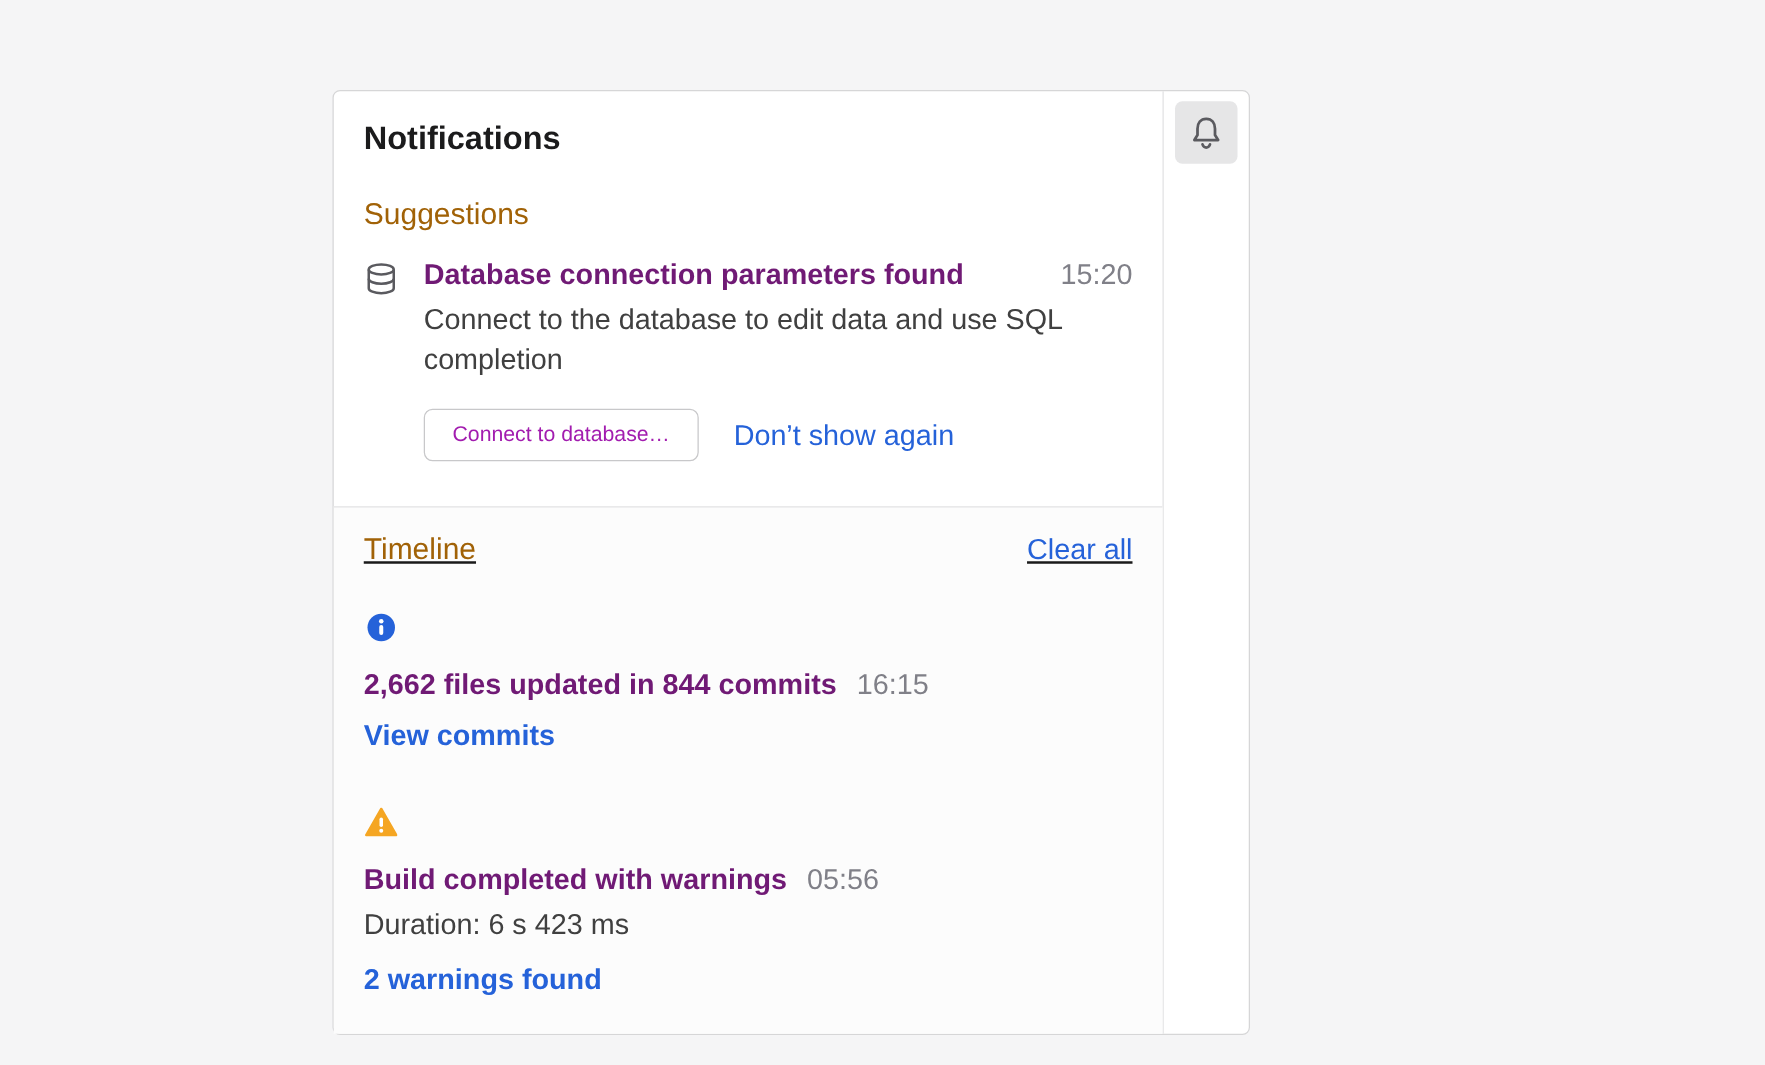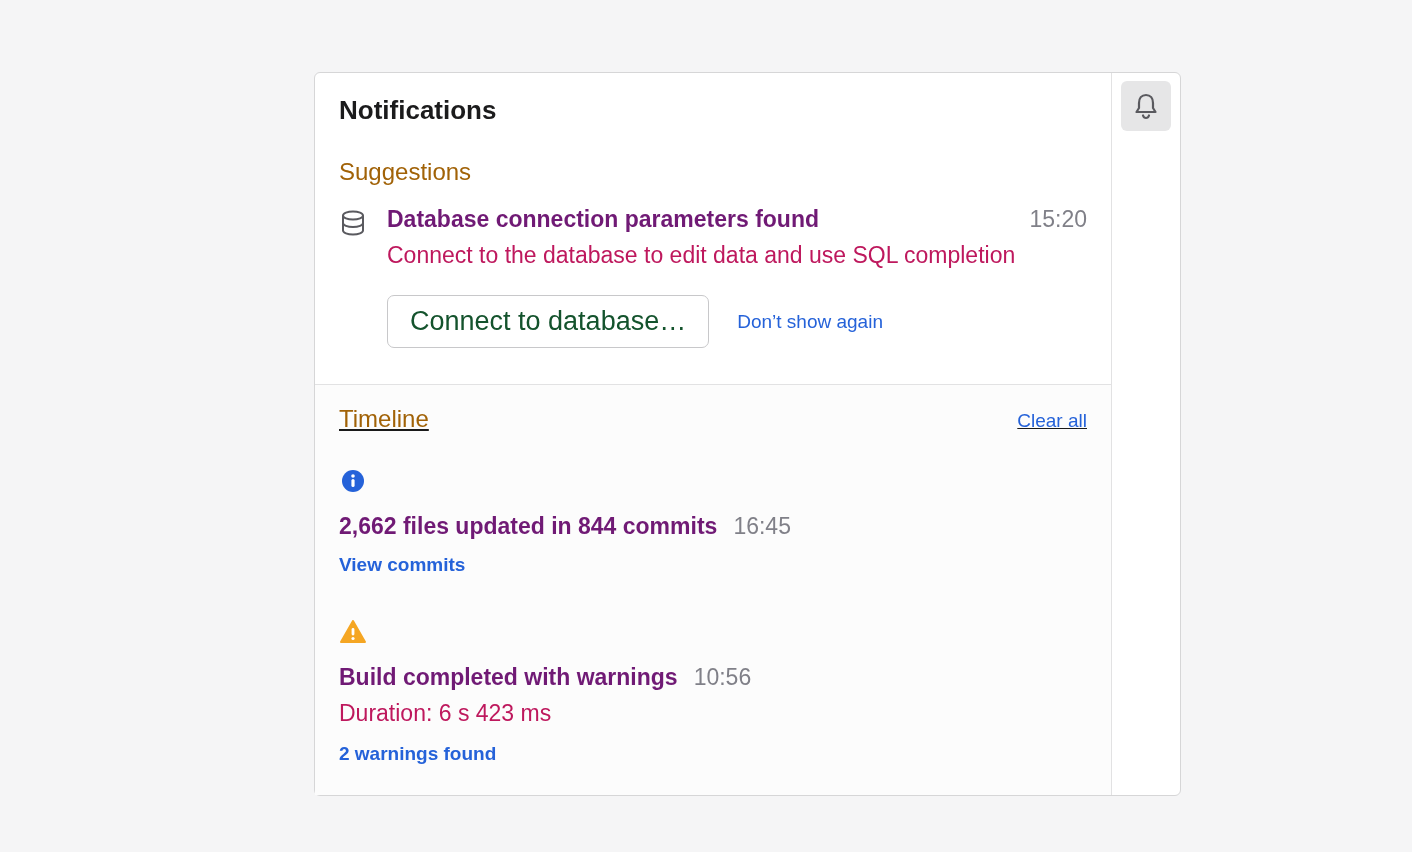--- a/index.html
+++ b/index.html
@@ -8,26 +8,25 @@
       background: #f5f5f6;
       width: 1412px;
       height: 852px;
       position: relative;
       color: #1a1a1a;
     }
     .panel {
       position: absolute;
       left: 266px;
       top: 72px;
-      width: 867px;
+      width: 734px;
       background: #fff;
       border: 1px solid #d6d6d7;
       border-radius: 6px;
       display: flex;
-      margin-left: 48px;
     }
     .main {
       flex: 1 1 auto;
       border-right: 1px solid #e2e2e3;
       min-width: 0;
     }
     .sidebar {
       flex: 0 0 68px;
       display: flex;
       justify-content: center;
@@ -85,41 +84,41 @@
       flex: 1 1 auto;
     }
     .item-time {
       font-size: 23px;
       color: #808088;
       white-space: nowrap;
     }
     .item-desc {
       font-size: 23px;
       line-height: 1.4;
-      color: #be185d;
+      color: #404040;
       margin-top: 6px;
       max-width: 630px;
     }
     .item-actions {
       display: flex;
       align-items: center;
       gap: 28px;
       margin-top: 24px;
     }
     .btn {
-      font-size: 27px;
+      font-size: 17px;
       padding: 10px 22px;
       border: 1px solid #c8c8ca;
       border-radius: 7px;
       background: #fff;
-      color: #14532d;
+      color: #a21caf;
       cursor: pointer;
     }
     .link {
-      font-size: 19px;
+      font-size: 23px;
       color: #2562d9;
       cursor: pointer;
       text-decoration: none;
       text-align: center;
     }
     .suggestions-block {
       padding-bottom: 36px;
     }
     .timeline-block {
       border-top: 1px solid #e2e2e3;
@@ -191,40 +190,40 @@
         <div class="item-icon">
           <svg width="24" height="24" viewBox="0 0 24 24">
             <circle cx="12" cy="12" r="11" fill="#2562d9"></circle>
             <circle cx="12" cy="7" r="1.8" fill="#fff"></circle>
             <rect x="10.4" y="10" width="3.2" height="8" rx="1.6" fill="#fff"></rect>
           </svg>
         </div>
         <div class="item-body">
           <div class="item-head">
             <div class="item-title">2,662 files updated in 844 commits</div>
-            <div class="item-time">16:45</div>
+            <div class="item-time">16:15</div>
           </div>
           <div class="item-actions">
             <a class="link">View commits</a>
           </div>
         </div>
       </div>
 
       <div class="item timeline-item" style="margin-top:34px">
         <div class="item-icon">
           <svg width="26" height="24" viewBox="0 0 26 24">
             <path d="M13 1 L25 22 L1 22 Z" fill="#f5a623" stroke="#f5a623" stroke-linejoin="round" stroke-width="2"></path>
             <rect x="11.6" y="8" width="2.8" height="7.5" rx="1.4" fill="#fff"></rect>
             <circle cx="13" cy="18.5" r="1.6" fill="#fff"></circle>
           </svg>
         </div>
         <div class="item-body">
           <div class="item-head">
             <div class="item-title">Build completed with warnings</div>
-            <div class="item-time">10:56</div>
+            <div class="item-time">05:56</div>
           </div>
           <div class="item-desc">Duration: 6 s 423 ms</div>
           <div class="item-actions">
             <a class="link">2 warnings found</a>
           </div>
         </div>
       </div>
 
     </div>
   </div>

